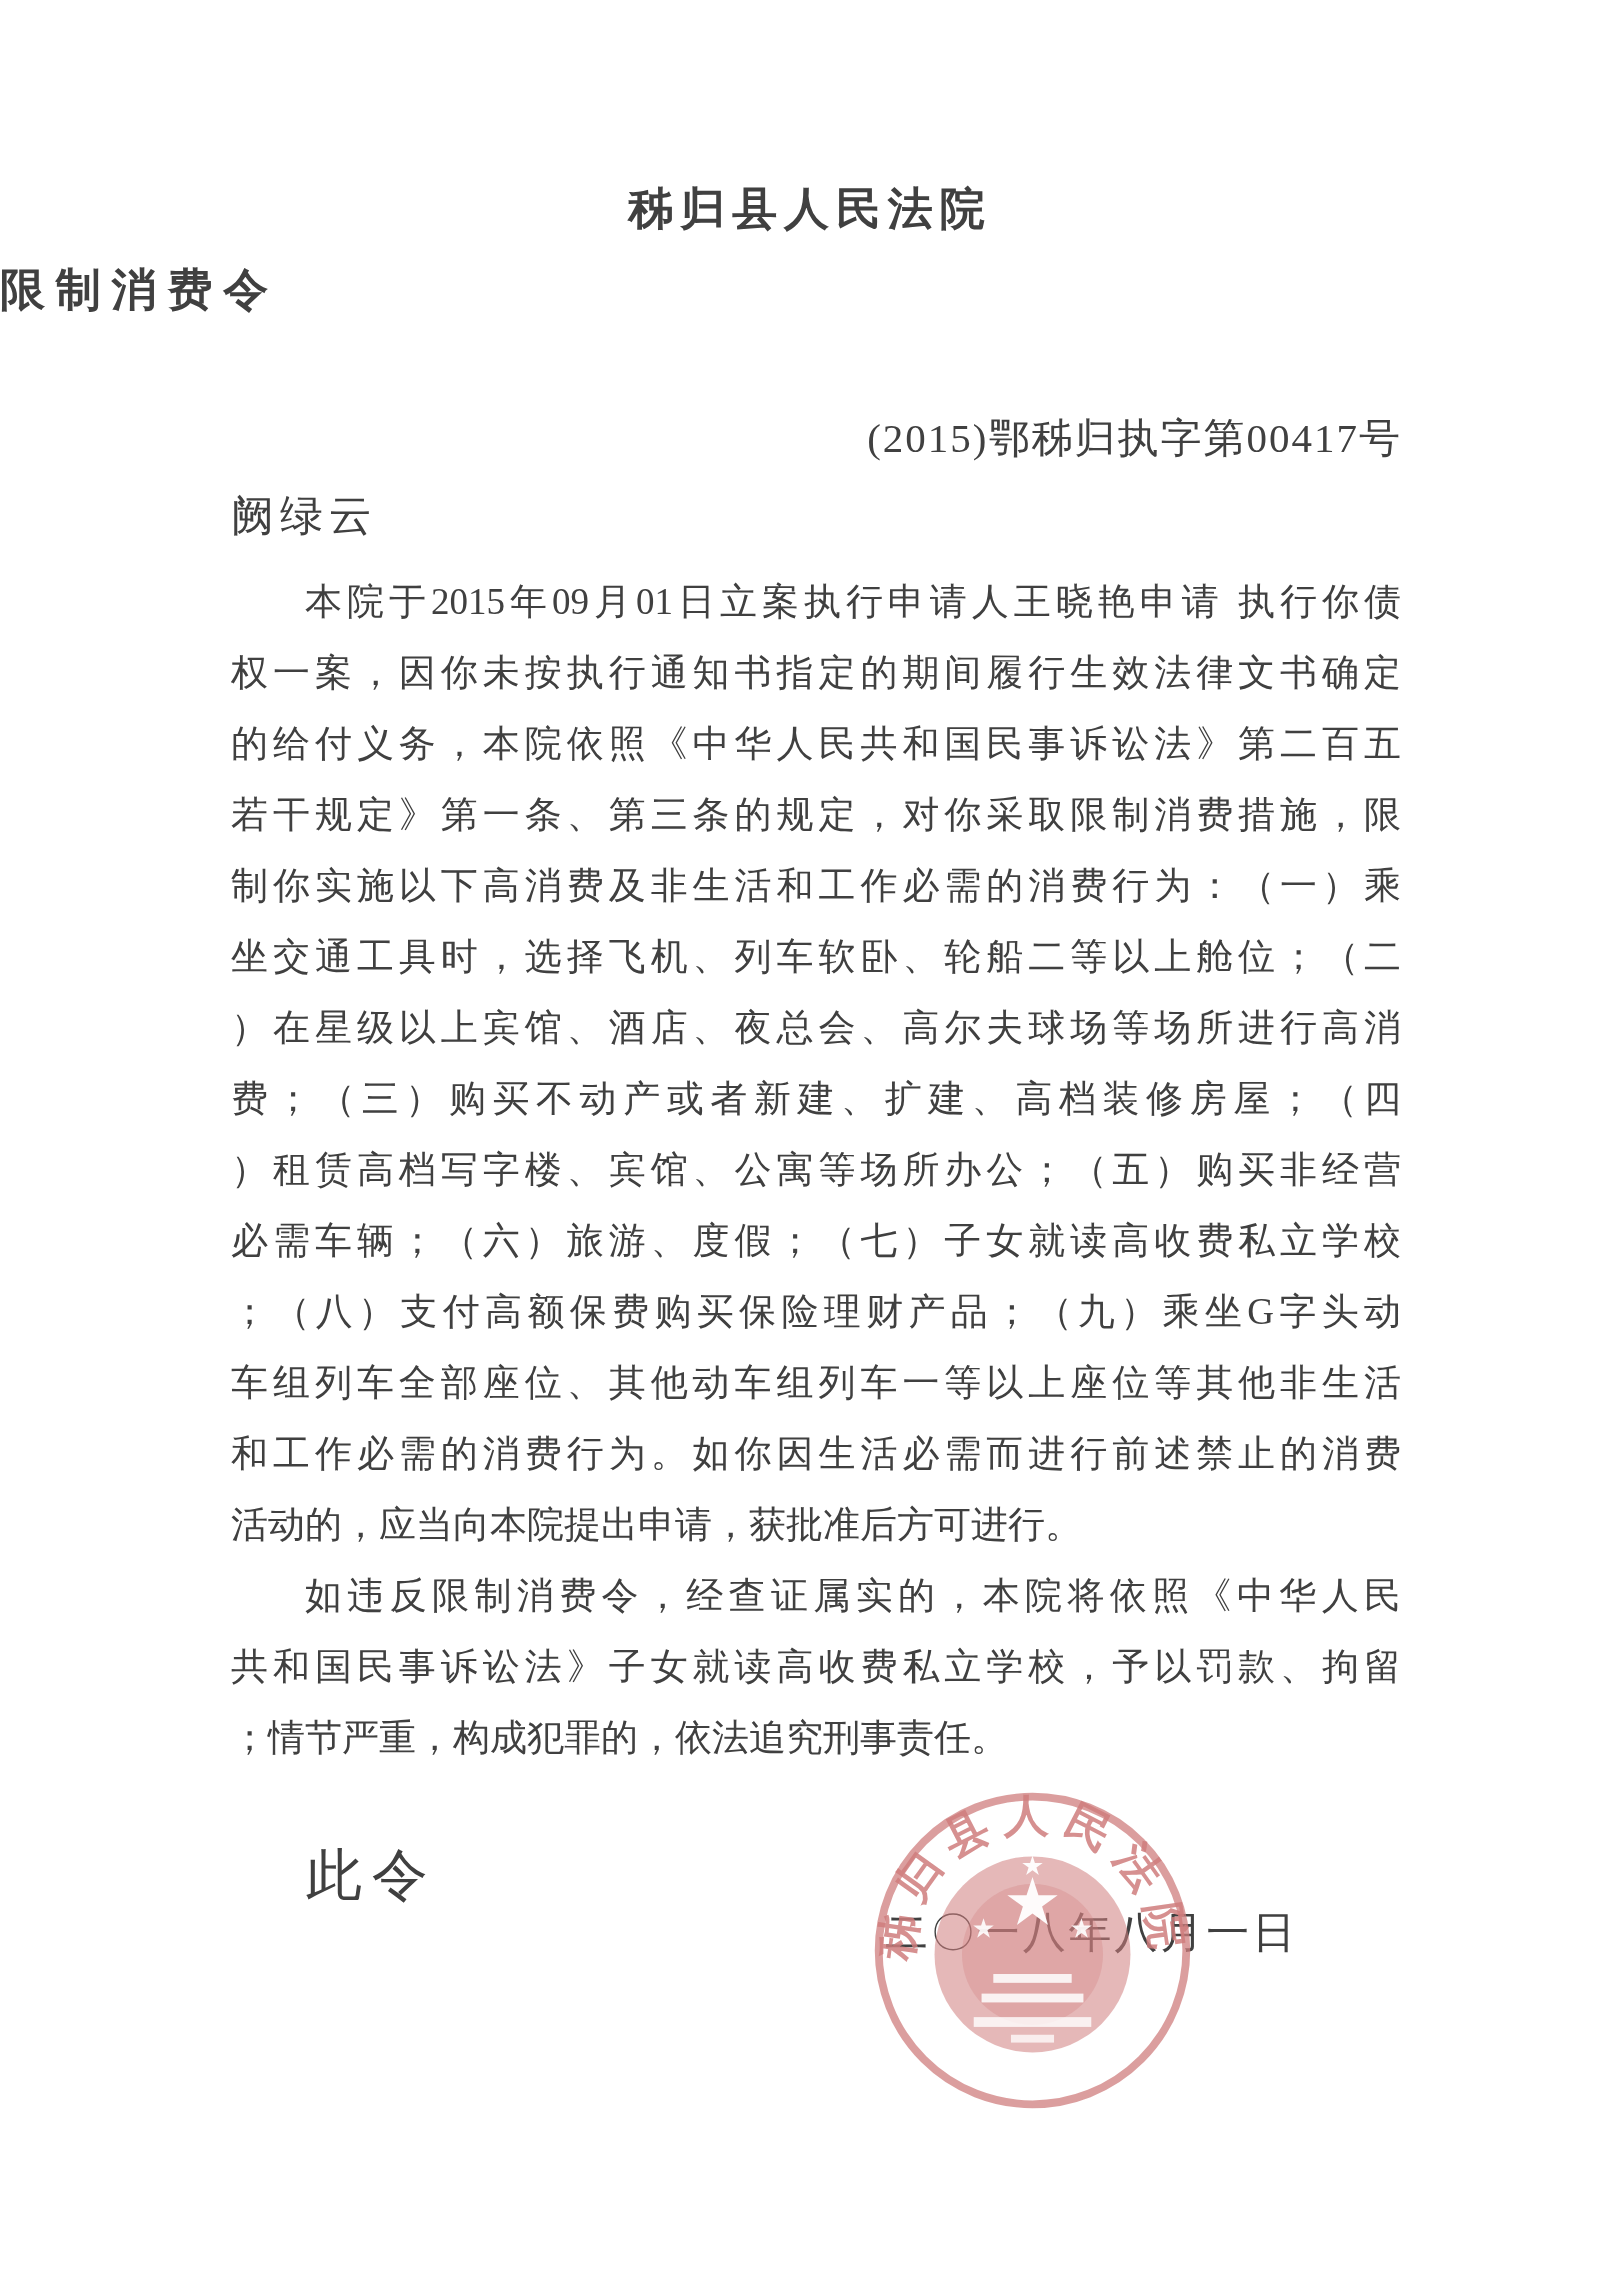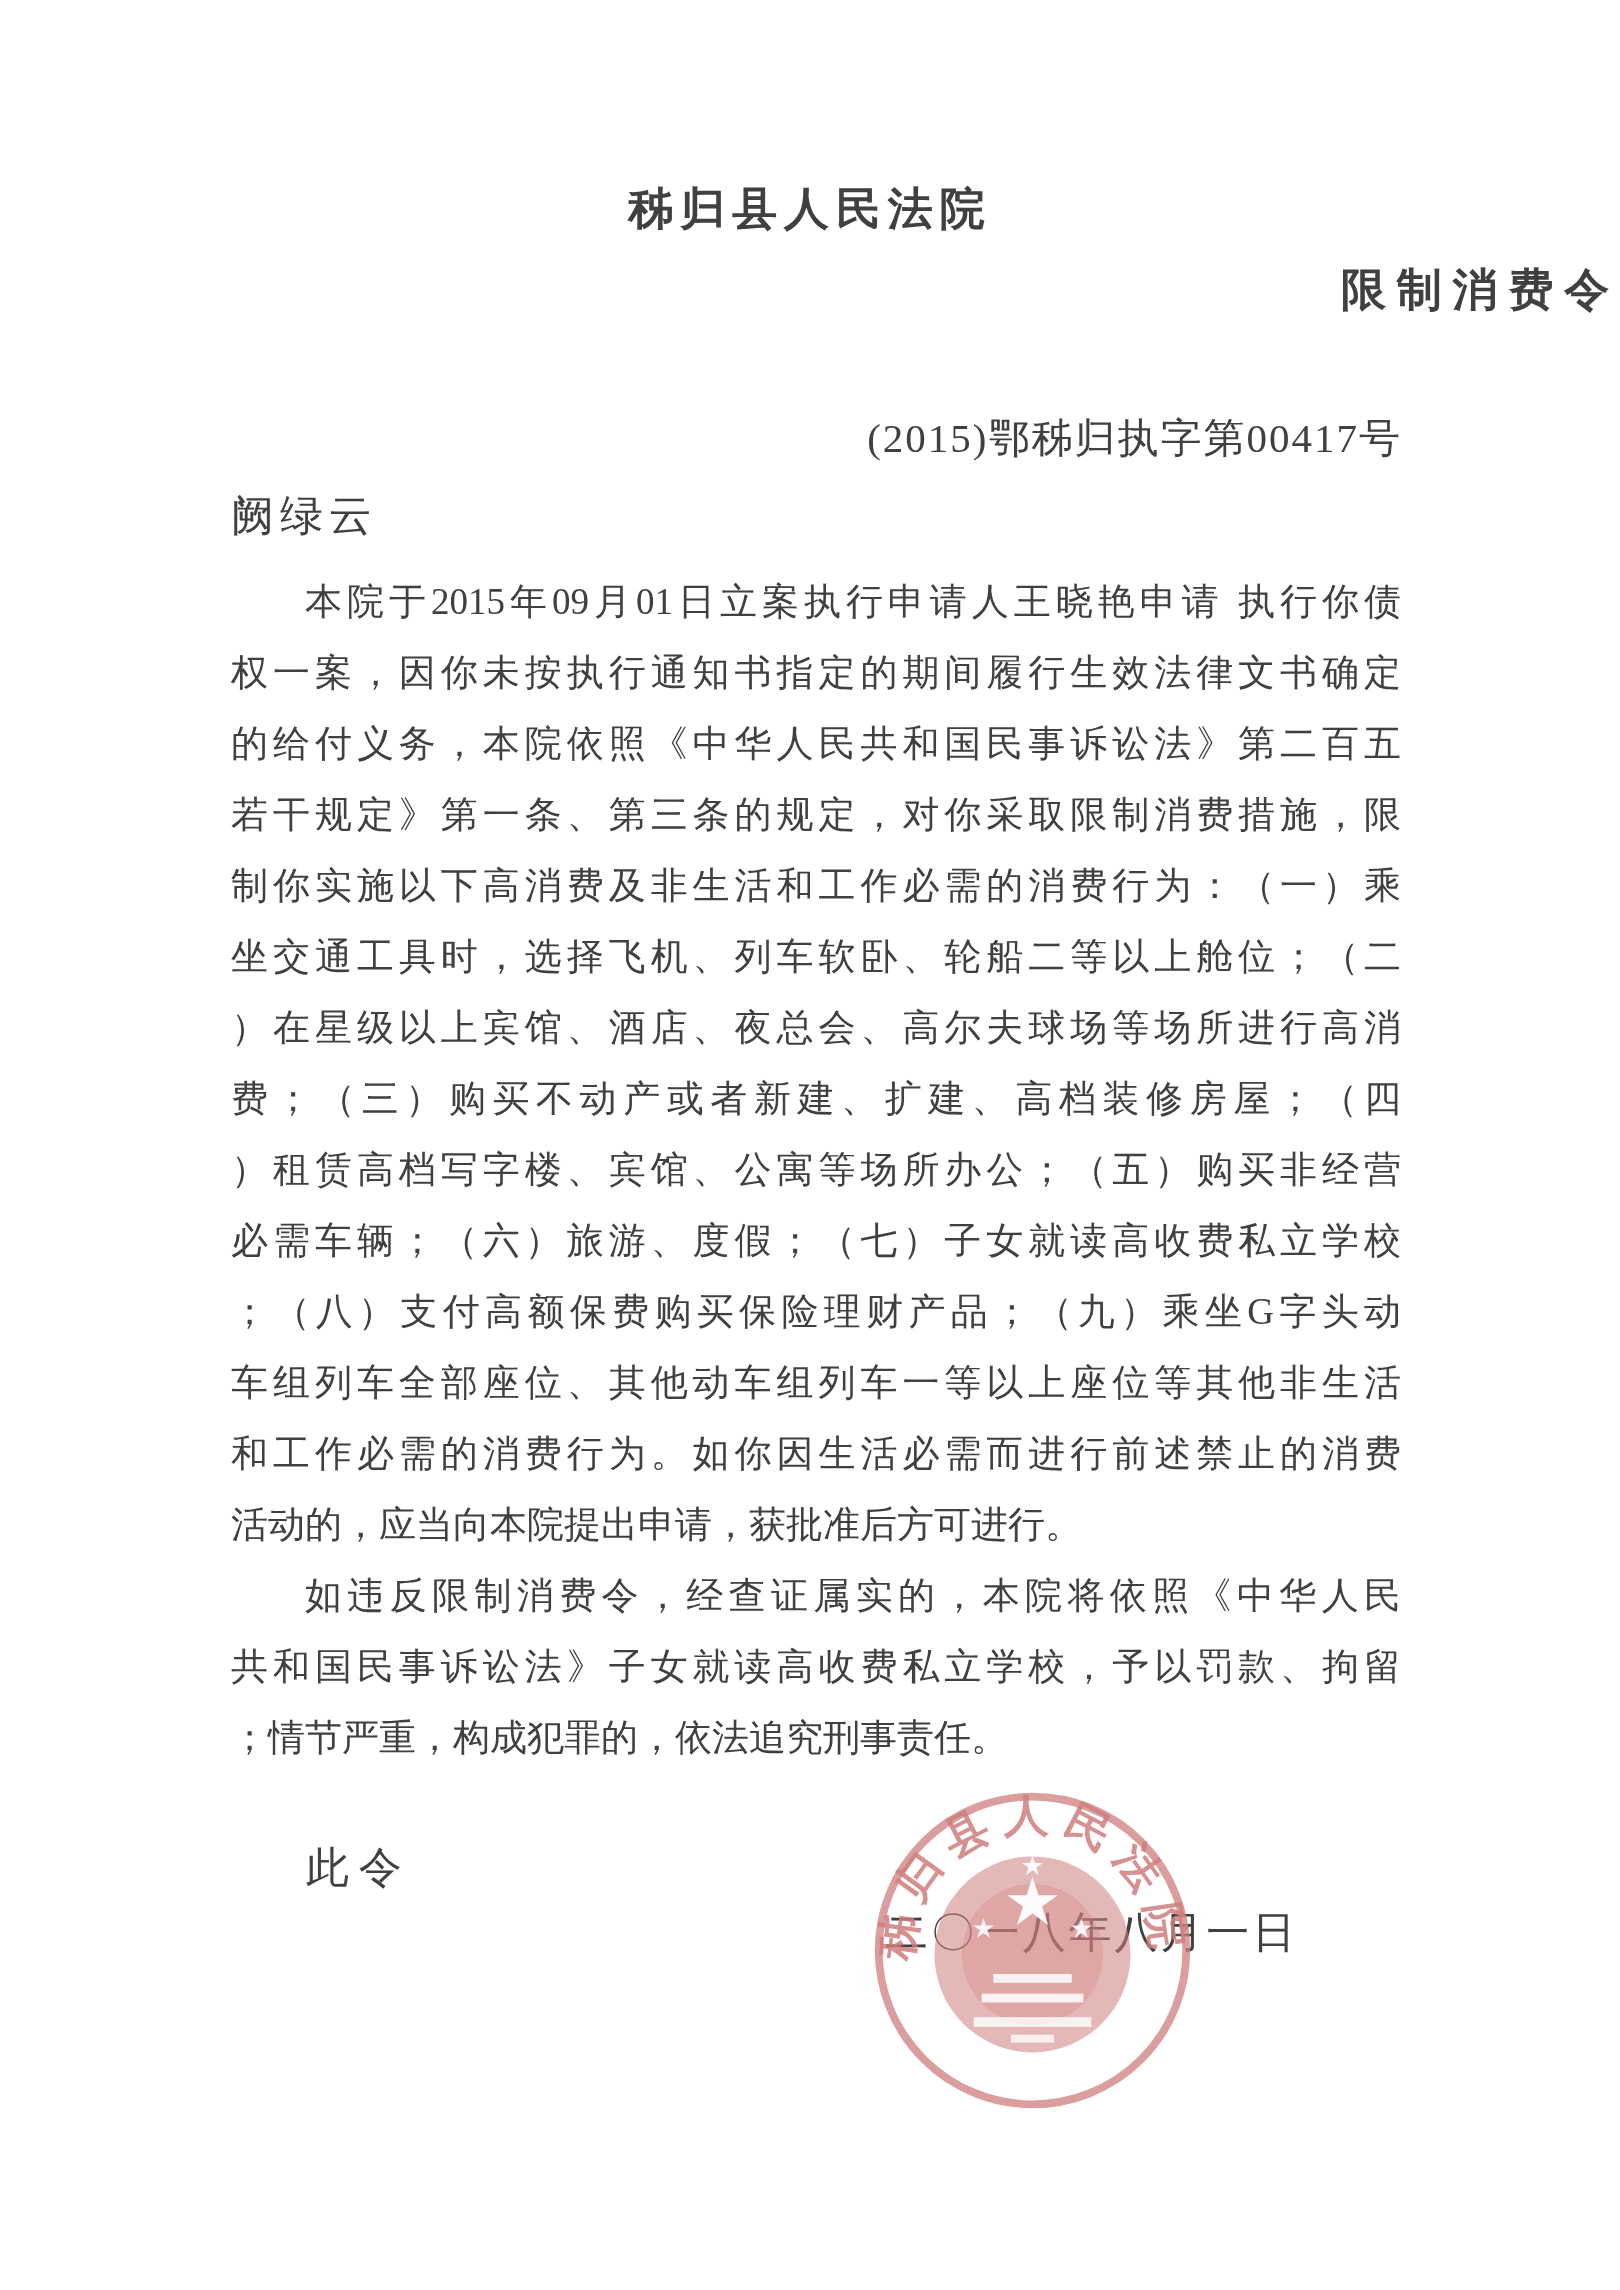--- a/index.html
+++ b/index.html
@@ -17,21 +17,21 @@
     top: 182px; left: 0; width: 100%;
     text-align: center;
     font-size: 45px;
     font-weight: bold;
     letter-spacing: 6.9px;
     line-height: 1.2;
   }
   .doc-title {
     position: absolute;
     top: 263px; left: 0; width: 100%;
-    text-align: right;
+    text-align: left;
     font-size: 45px;
     font-weight: bold;
     letter-spacing: 10.8px;
     line-height: 1.2;
   }
   .case-number {
     position: absolute;
     top: 414px; right: 218px;
     font-size: 41px;
     letter-spacing: 2px;
@@ -58,21 +58,21 @@
   }
   .j {
     text-align: justify;
     text-align-last: justify;
     text-justify: inter-character;
   }
   .ind { text-indent: 2em; }
   .closing {
     position: absolute;
     top: 1842px; left: 306px;
-    font-size: 43px;
+    font-size: 56px;
     letter-spacing: 9.8px;
     line-height: 1.2;
     z-index: 2;
   }
   .date-line {
     position: absolute;
     top: 1907px; left: 860px;
     font-size: 43px;
     letter-spacing: 2.9px;
     line-height: 1.2;

